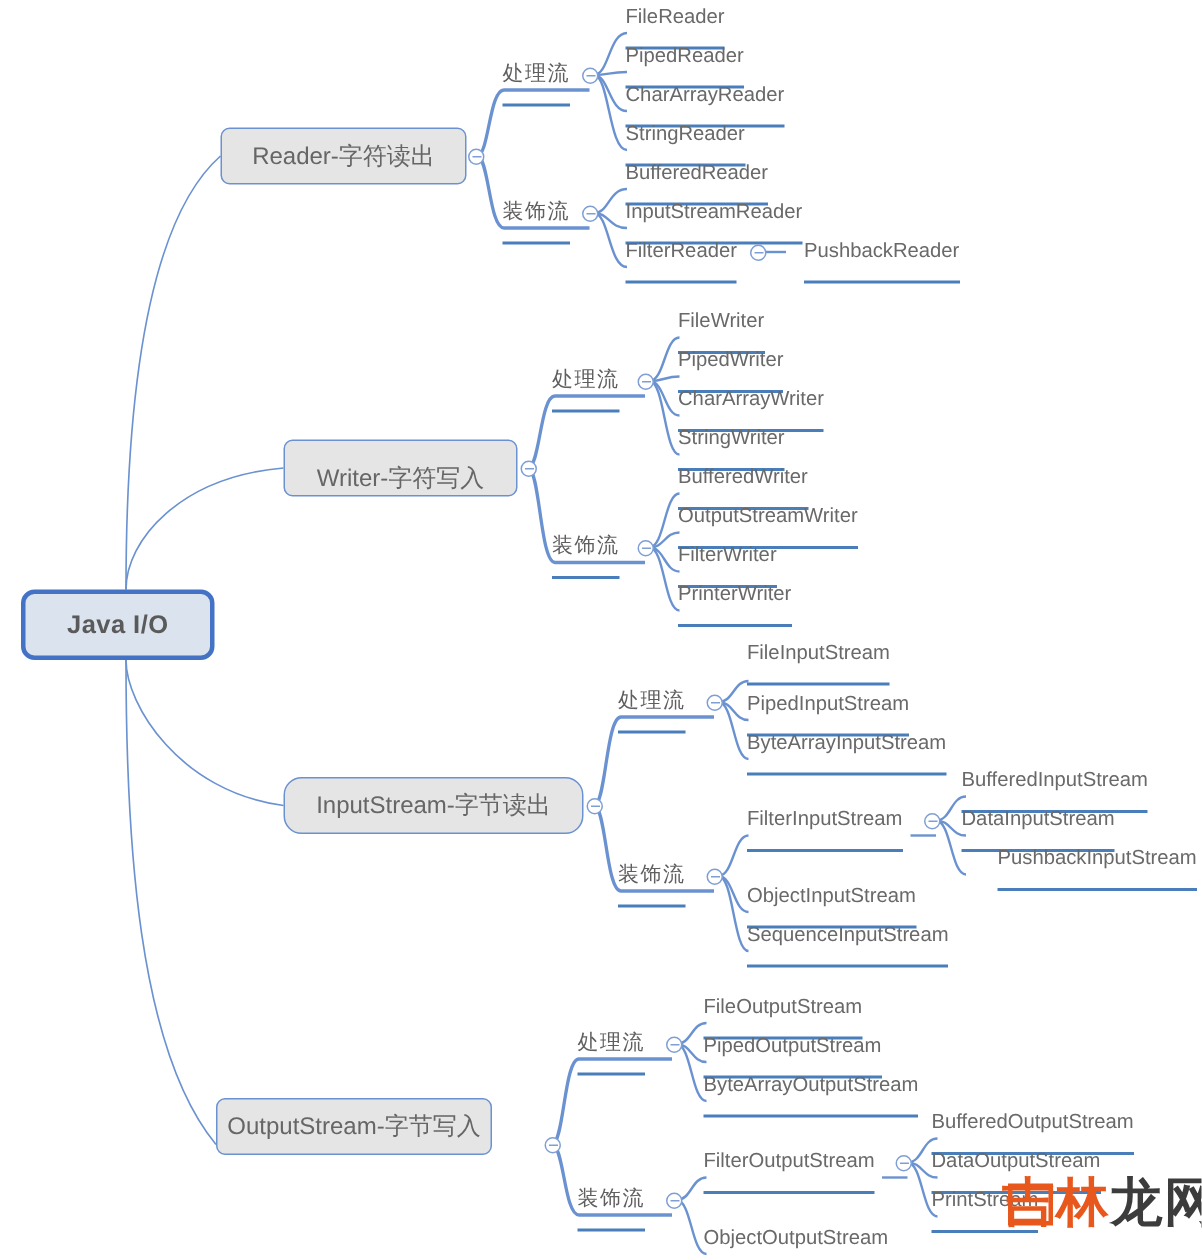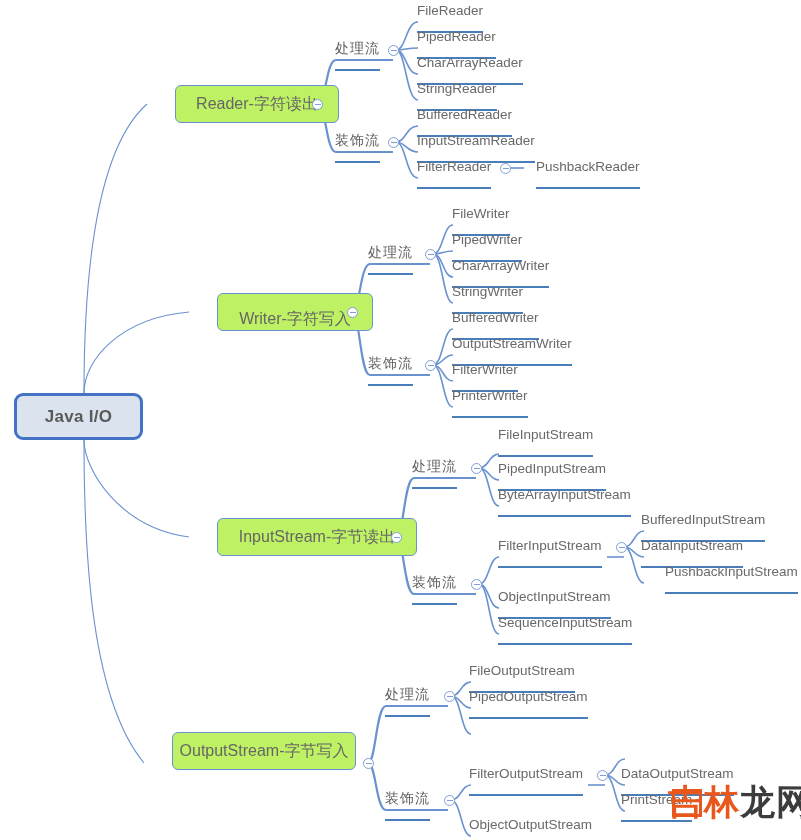--- a/index.html
+++ b/index.html
@@ -39,28 +39,27 @@
     letter-spacing: 0.3px;
     white-space: nowrap;
   }
 
   
   .node-box {
     position: absolute;
     display: flex;
     align-items: center;
     justify-content: center;
-    background: #bef264;
+    background: #e5e5e5;
     border: 1px solid #6b92d0;
     border-radius: 6px;
     color: #666666;
     font-size: 16px;
     white-space: nowrap;
     padding: 0 12px;
-    margin-left: 28px;
   }
 
   
   .node-text {
     position: absolute;
     white-space: nowrap;
     color: #696969;
     font-size: 13.5px;
     line-height: 17px;
     padding-bottom: 12px;
@@ -198,21 +197,21 @@
   </div>
 
   <div class="node-box" style="left:147px; top:85px; width:164px; height:38px;">
     <span>Reader-字符读出</span>
   </div>
 
   <div class="node-box" style="left:189px; top:293px; width:156px; height:38px;align-items:flex-end;">
     <span>Writer-字符写入</span>
   </div>
 
-  <div class="node-box" style="left:189px; top:518px; width:200px; height:38px;">
+  <div class="node-box" style="left:189px; top:518px; width:200px; height:38px;border-radius:12px;">
     <span>InputStream-字节读出</span>
   </div>
 
   <div class="node-box" style="left:144px; top:732px; width:184px; height:38px;">
     <span>OutputStream-字节写入</span>
   </div>
 
   <div class="node-text cn" style="left:335px; top:40px;">处理流</div>
   <div class="node-text cn" style="left:335px; top:132px;">装饰流</div>
 
@@ -251,22 +250,24 @@
   <div class="node-text" style="left:641px; top:537px;">DataInputStream</div>
   <div class="node-text" style="left:641px; top:563px;margin-left:24px;">PushbackInputStream</div>
   <div class="node-text" style="left:498px; top:588px;">ObjectInputStream</div>
   <div class="node-text" style="left:498px; top:614px;">SequenceInputStream</div>
 
   <div class="node-text cn" style="left:385px; top:686px;">处理流</div>
   <div class="node-text cn" style="left:385px; top:790px;">装饰流</div>
 
   <div class="node-text" style="left:469px; top:662px;">FileOutputStream</div>
   <div class="node-text" style="left:469px; top:688px;">PipedOutputStream</div>
+  <div class="node-text" style="left:469px; top:714px;">ByteArrayOutputStream</div>
 
   <div class="node-text" style="left:469px; top:765px;">FilterOutputStream</div>
+  <div class="node-text" style="left:621px; top:739px;">BufferedOutputStream</div>
   <div class="node-text" style="left:621px; top:765px;">DataOutputStream</div>
   <div class="node-text" style="left:621px; top:791px;">PrintStream</div>
   <div class="node-text" style="left:469px; top:816px;">ObjectOutputStream</div>
 
   <div class="toggle" style="left:312px; top:99px;"></div>
   <div class="toggle" style="left:388px; top:45px;"></div>
   <div class="toggle" style="left:388px; top:137px;"></div>
   <div class="toggle" style="left:500px; top:163px;"></div>
 
   <div class="toggle" style="left:347px; top:307px;"></div>

